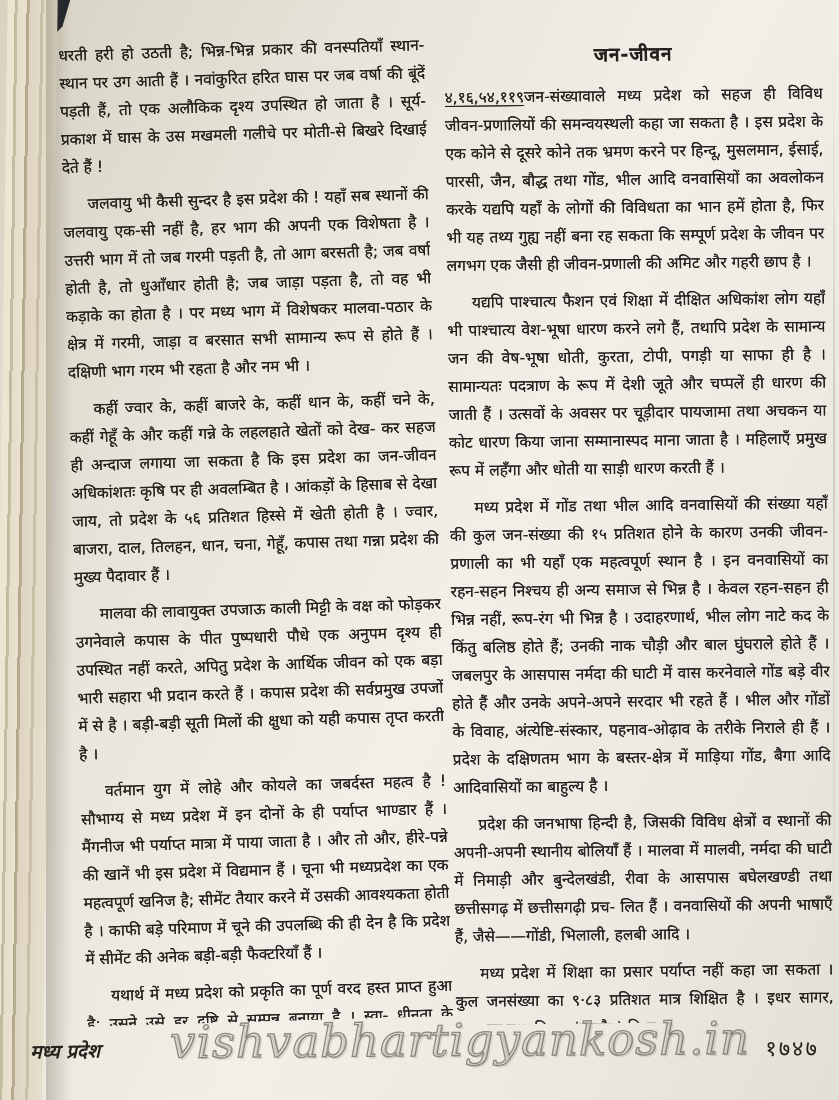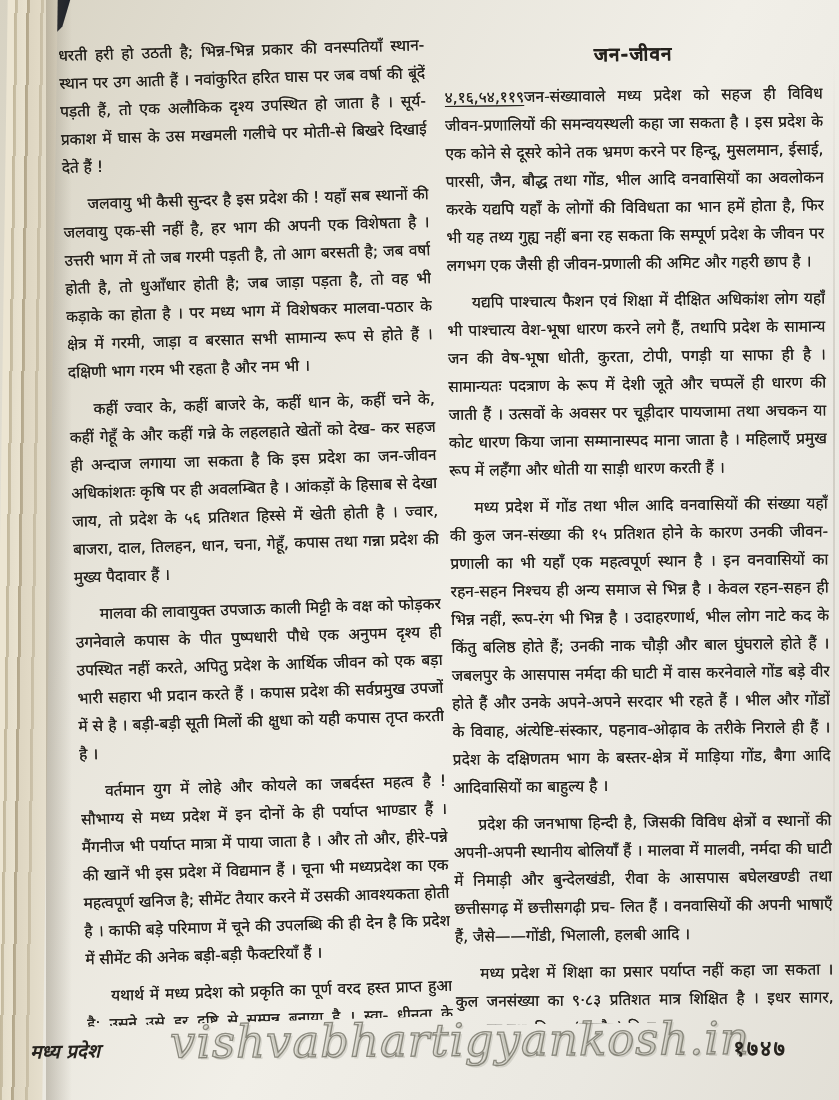--- a/index.html
+++ b/index.html
@@ -47,22 +47,22 @@
     margin:2px 0 14px 0;text-align:center;font-weight:bold;font-size:19px;
     letter-spacing:1px;text-indent:0;
   }
   .pop-num{text-decoration:underline;text-underline-offset:3px;}
   .footer-title{
     position:absolute;left:30px;top:1038px;
     font-weight:bold;font-style:italic;font-size:19px;color:#26231e;
     transform:rotate(-1deg);
   }
   .page-number{
-    position:absolute;right:52px;top:1032px;
-    font-weight:bold;font-size:22px;color:#26231e;letter-spacing:2px;
+    position:absolute;right:20px;top:1032px;
+    font-weight:normal;font-size:22px;color:#26231e;letter-spacing:2px;
   }
   .watermark{
     position:absolute;left:170px;top:1014px;width:520px;
     font-family:"DejaVu Serif",serif;font-style:italic;
     font-size:45px;letter-spacing:1px;white-space:nowrap;
     color:rgba(150,147,135,0.18);
     -webkit-text-stroke:1.3px rgba(110,108,96,0.75);
     text-shadow:2px 2px 0 rgba(120,118,106,0.2);
     transform:rotate(-0.4deg);
   }

